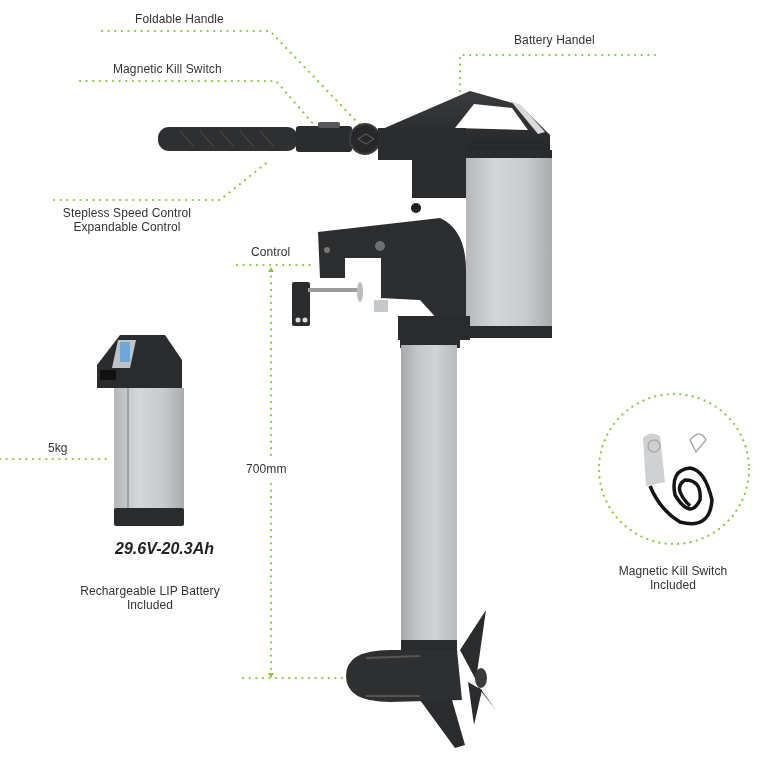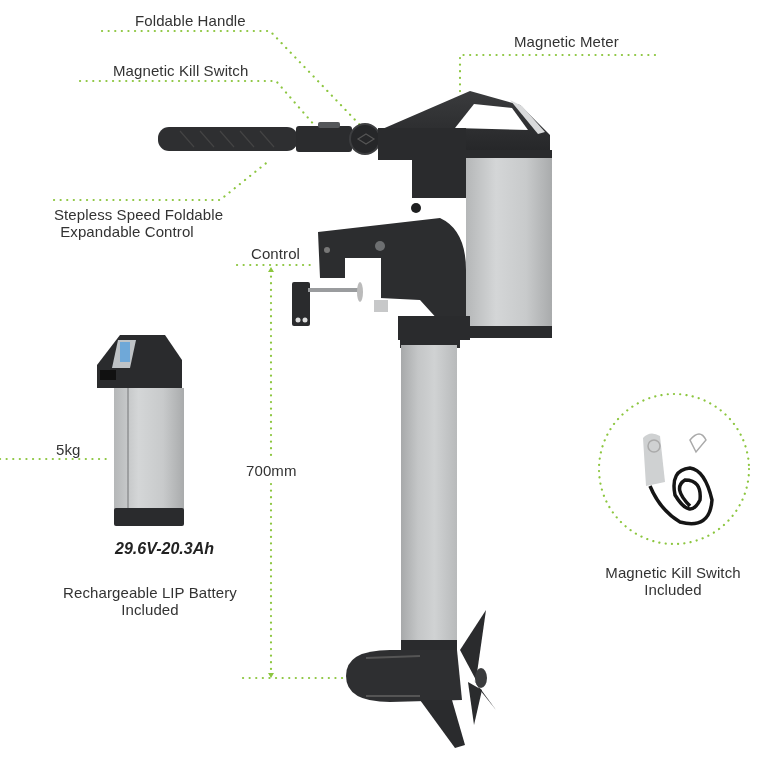--- a/index.html
+++ b/index.html
@@ -1,17 +1,17 @@
 <!DOCTYPE html>
 <html><head>
 <meta charset="utf-8">
 <style>
   html, body { margin:0; padding:0; background:#ffffff; }
   body { width:768px; height:768px; position:relative; overflow:hidden; font-family:"Liberation Sans", "DejaVu Sans", sans-serif; color:#2a2a2a; }
-  .lbl { position:absolute; font-size:15px; color:#333; white-space:nowrap; letter-spacing:0.1px; }
+  .lbl { position:absolute; font-size:12px; color:#333; white-space:nowrap; letter-spacing:0.1px; }
   .lbl.center { text-align:center; }
   .spec { position:absolute; font-size:16px; font-weight:bold; font-style:italic; color:#222; }
   svg.art { position:absolute; left:0; top:0; }
 </style>
 </head>
 <body>
 
 <svg class="art" width="768" height="768" viewBox="0 0 768 768">
   <defs>
     <linearGradient id="alu" x1="0" x2="1" y1="0" y2="0">
@@ -121,27 +121,27 @@
     <path d="M643,438 Q650,430 660,436 L665,482 L646,486 Z" fill="#cfd1d2"></path>
     <circle cx="654" cy="446" r="6" fill="none" stroke="#aaa" stroke-width="1.5"></circle>
     <path d="M690,440 Q700,428 706,440 L696,452 Z" fill="none" stroke="#aaa" stroke-width="1.5"></path>
     <path d="M650,486 Q660,510 680,522 Q710,530 712,500 Q705,470 690,468 Q670,470 675,495 Q690,520 700,500 Q702,480 685,480 Q672,488 690,506" fill="none" stroke="#151515" stroke-width="3.5"></path>
   </g>
 </svg>
 
 <div class="lbl" style="left:135px; top:12px;">Foldable Handle</div>
 <div class="lbl" style="left:113px; top:62px;">Magnetic Kill Switch</div>
 <div class="lbl center" style="left:54px; top:206px; width:146px;">
-  <div>Stepless Speed Foldable</div>
+  <div>Stepless Speed Control</div>
   <div>Expandable Control</div>
 </div>
-<div class="lbl" style="left:514px; top:33px;">Magnetic Meter</div>
+<div class="lbl" style="left:514px; top:33px;">Battery Handel</div>
 <div class="lbl" style="left:251px; top:245px;">Control</div>
 <div class="lbl" style="left:246px; top:462px;">700mm</div>
-<div class="lbl" style="left:56px; top:441px;">5kg</div>
+<div class="lbl" style="left:48px; top:441px;">5kg</div>
 
 <div class="spec" style="left:115px; top:540px;">29.6V-20.3Ah</div>
 <div class="lbl center" style="left:60px; top:584px; width:180px;">
   <div>Rechargeable LIP Battery</div>
   <div>Included</div>
 </div>
 
 <div class="lbl center" style="left:598px; top:564px; width:150px;">
   <div>Magnetic Kill Switch</div>
   <div>Included</div>

